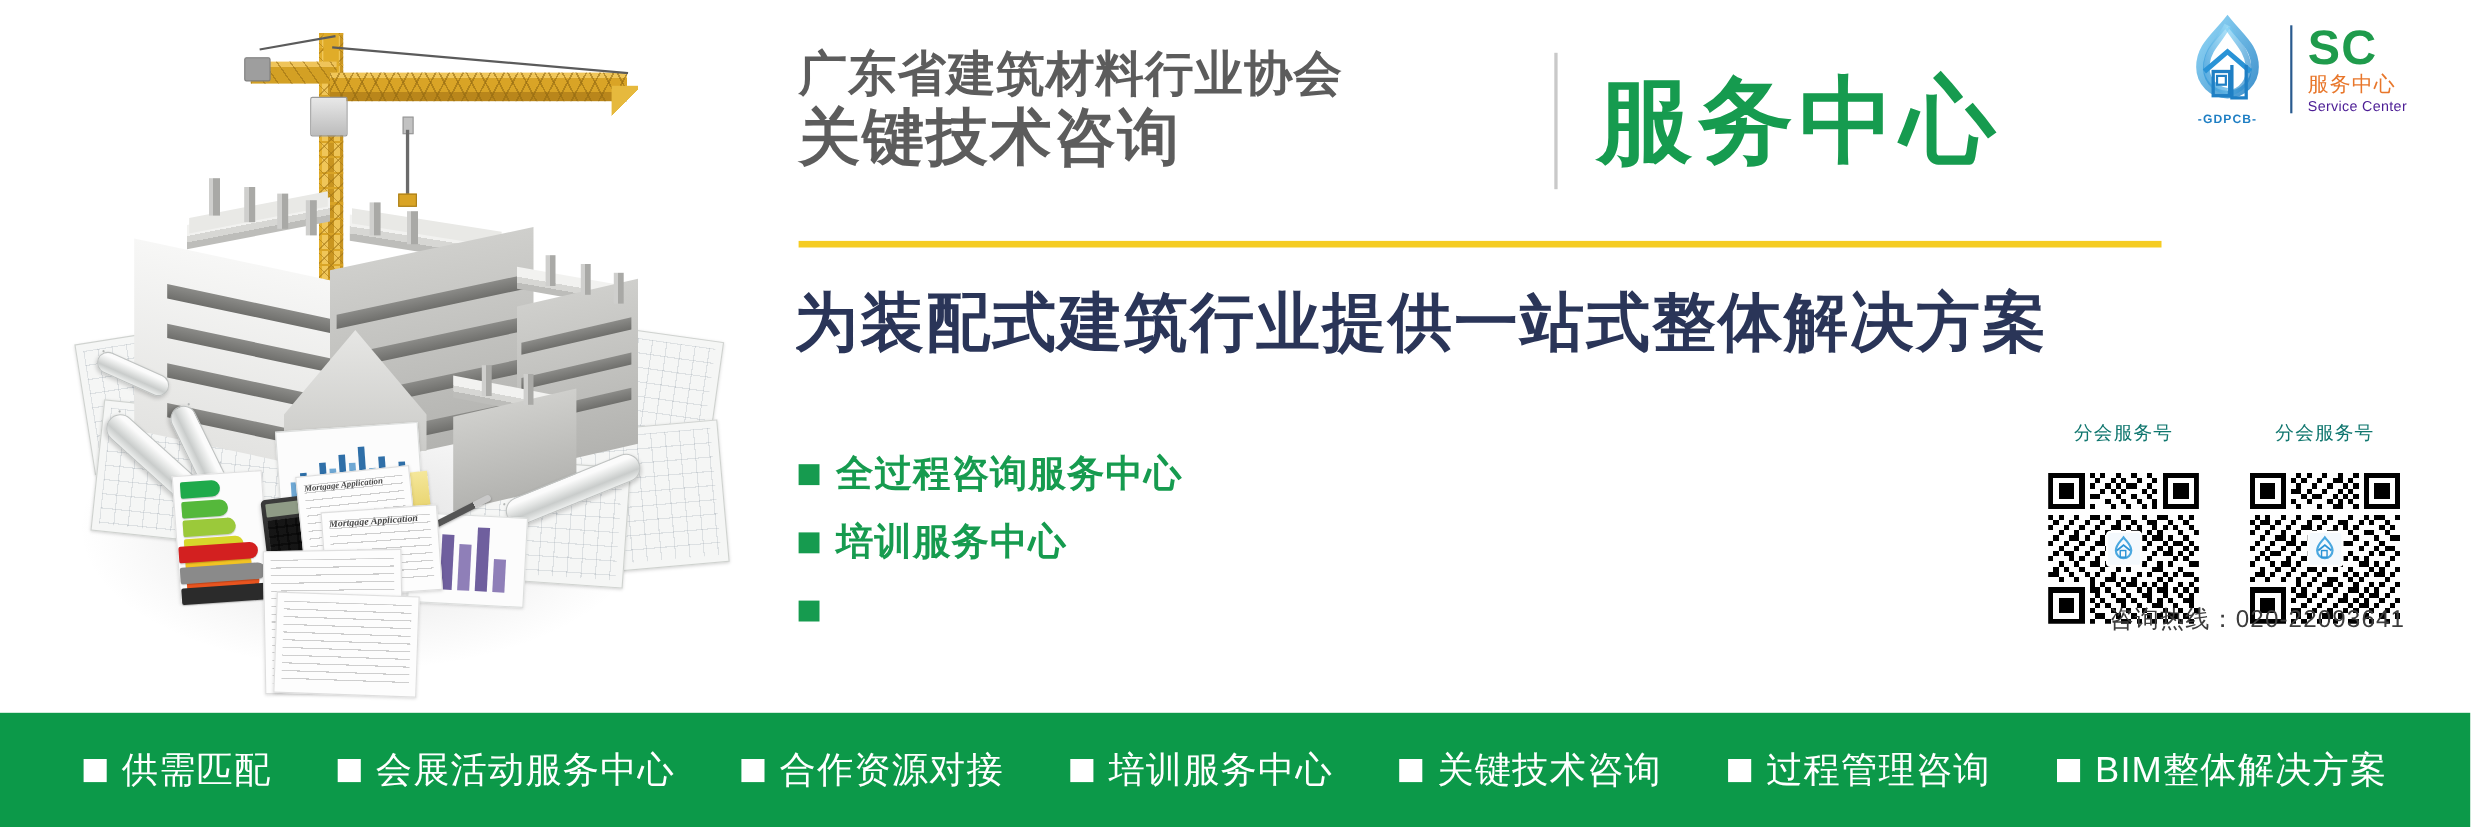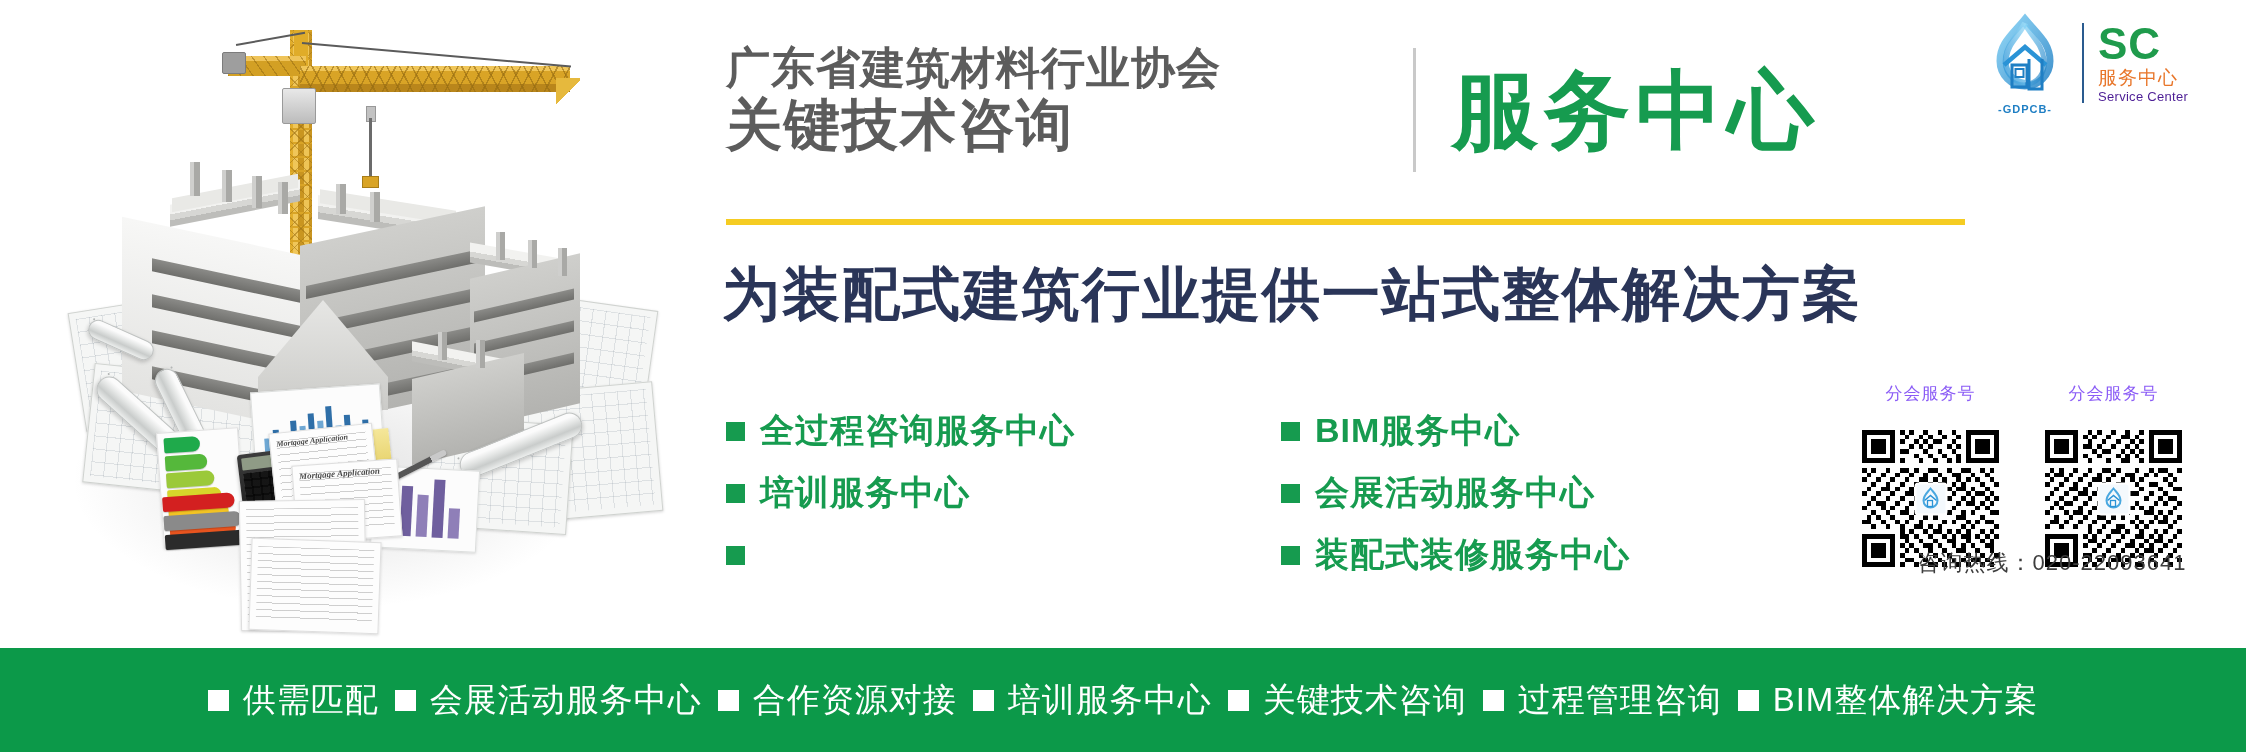--- a/index.html
+++ b/index.html
@@ -109,32 +109,32 @@
   #logo-div { width:2px; height:80px; background:#2a5b8f; margin:0 14px 0 4px; flex:0 0 auto;}
   #logo-txt { display:flex; flex-direction:column; justify-content:flex-start; }
   #logo-sc { font-size:44px; font-weight:bold; color:#1f9b4c; line-height:42px; letter-spacing:1px; }
   #logo-cn { font-size:19px; color:#e8762a; line-height:22px; letter-spacing:1px; margin-top:2px;}
   #logo-en { font-size:13px; color:#4c1d95; line-height:15px; letter-spacing:.3px;}
   #gdpcb { position:absolute; left:0; bottom:-2px; width:106px; text-align:center;
      font-size:11px; font-weight:bold; color:#1f7fc4; letter-spacing:1px; }
 
   #qrs { position:absolute; left:1862px; top:382px; width:380px; display:flex; gap:46px; }
   .qr-box { width:137px; }
-  .qr-cap { text-align:center; font-size:17px; color:#8b5cf6; margin-bottom:25px; letter-spacing:1px; }
+  .qr-cap { text-align:center; font-size:17px; color:#0f766e; margin-bottom:25px; letter-spacing:1px; }
   .qr-img { position:relative; width:137px; height:137px; background:#fff; }
   .qr-logo{position:absolute;left:50%;top:50%;transform:translate(-50%,-50%);
     width:33px;height:33px;background:#f4f9fd;border:2px solid #fff;border-radius:4px;
     display:flex;align-items:center;justify-content:center;}
   #hotline { position:absolute; left:1862px; top:548px; width:380px; text-align:center;
      font-size:22px; color:#3d3d3d; letter-spacing:1px; white-space:nowrap; }
 
   
   #bottombar { position:absolute; left:0; top:648px; width:2246px; height:104px;
      background:#0c9949; display:flex; align-items:center; justify-content:center; }
-  #bb-inner { display:flex; align-items:center; gap:16px; }
+  #bb-inner { display:flex; align-items:center; gap:60px; }
   .bb-item { display:flex; align-items:center; }
   .bb-sq { width:21px; height:21px; background:#fff; margin-right:14px; flex:0 0 auto; }
   .bb-label { font-size:33px; color:#fff; white-space:nowrap; letter-spacing:1px; }
 </style>
 </head>
 <body>
 
 <div id="banner">
 
   <div id="hero">
@@ -283,34 +283,20 @@
       <div class="svc-item">
         <span class="sq"></span>
         <span class="svc-label">全过程咨询服务中心</span>
       </div>
       <div class="svc-item">
         <span class="sq"></span>
         <span class="svc-label">培训服务中心</span>
       </div>
       <div class="svc-item">
         <span class="sq"></span>
-      </div>
-    </div>
-    <div class="svc-col">
-      <div class="svc-item">
-        <span class="sq"></span>
-        <span class="svc-label">BIM服务中心</span>
-      </div>
-      <div class="svc-item">
-        <span class="sq"></span>
-        <span class="svc-label">会展活动服务中心</span>
-      </div>
-      <div class="svc-item">
-        <span class="sq"></span>
-        <span class="svc-label">装配式装修服务中心</span>
       </div>
     </div>
   </div>
 
   <div id="logo">
     <div id="logo-mark">
       <svg width="106" height="86" viewBox="0 0 106 86">
         <defs>
           <linearGradient id="bg1" x1="0" y1="0" x2="1" y2="1">
             <stop offset="0" stop-color="#7fd0f5"></stop>

